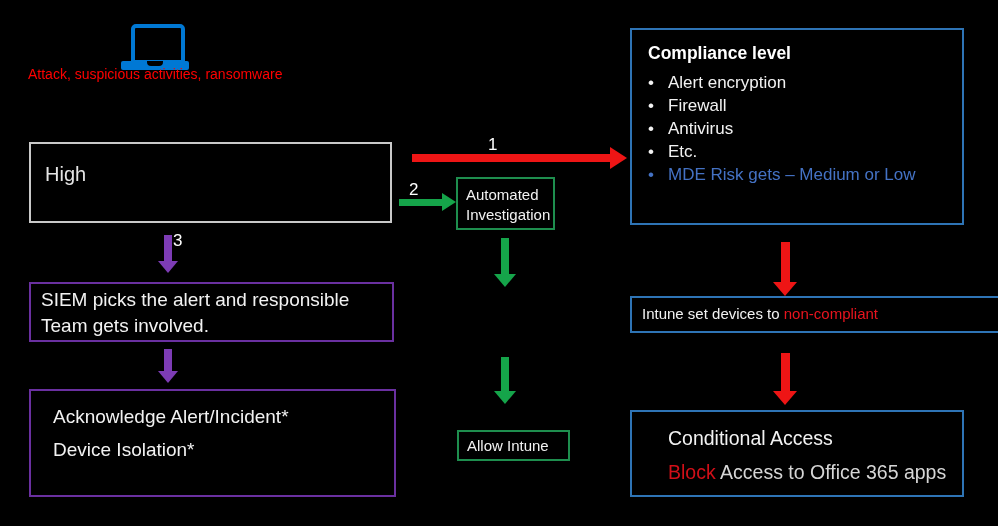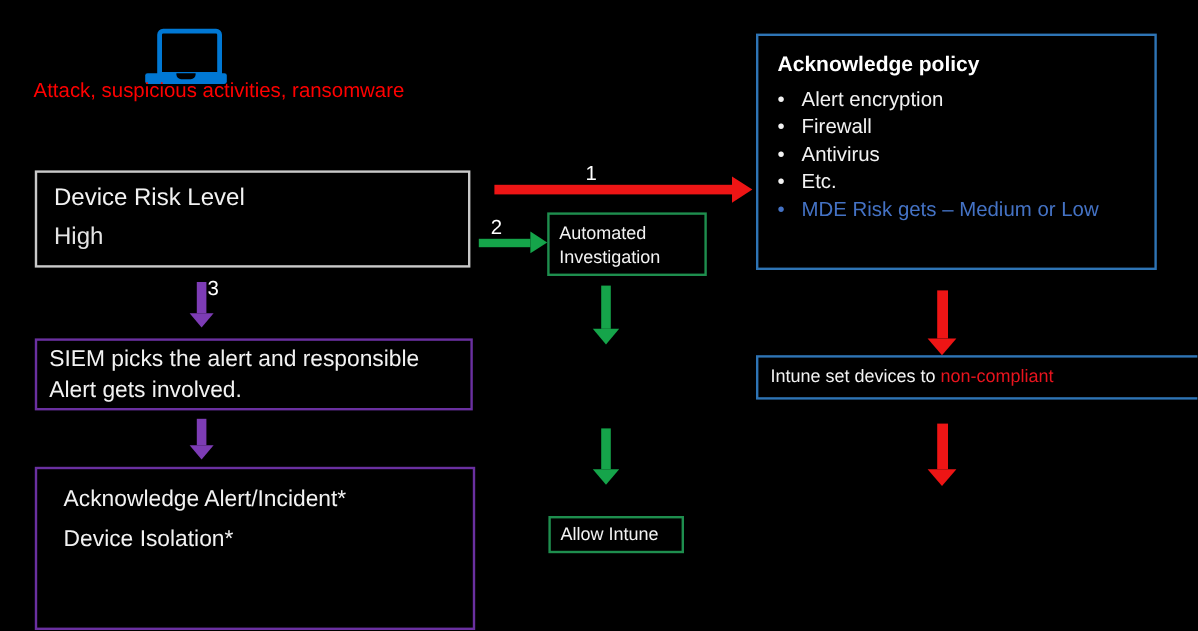--- a/index.html
+++ b/index.html
@@ -21,44 +21,44 @@
   .laptop-base{
     left:121px;top:61px;width:68px;height:9px;
     background:#0078d4;border-radius:2px;
   }
   .laptop-notch{
     position:absolute;left:26px;top:0;width:16px;height:5px;
     background:#000;border-radius:0 0 4px 4px;
   }
 
   
-  .caption-red{left:28px;top:66px;font-size:17px;color:#ff0000;}
+  .caption-red{left:28px;top:66px;font-size:14px;color:#ff0000;}
   .step-num{font-size:17px;color:#ffffff;}
 
   
   .box{box-sizing:border-box;color:#f2f2f2;background:#000;}
   .box-gray{border:2px solid #c9c9c9;}
   .box-green{border:2px solid #1e8e4e;}
   .box-purple{border:2px solid #6a30a0;}
   .box-blue{border:2px solid #2e74b5;}
 
   .device-box{left:29px;top:142px;width:363px;height:81px;padding:10px 14px;}
   .device-title{font-size:20px;color:#f2f2f2;}
   .device-value{font-size:20px;color:#e5e5e5;margin-top:9px;}
 
-  .ai-box{left:456px;top:177px;width:133px;height:53px;
+  .ai-box{left:456px;top:177px;width:99px;height:53px;
           font-size:15px;line-height:20px;padding:6px 0 0 8px;}
   .compliant-box{left:457px;top:297px;width:113px;height:30px;
           font-size:15px;line-height:26px;padding-left:8px;}
   .allow-box{left:457px;top:430px;width:113px;height:31px;
           font-size:15px;line-height:27px;padding-left:8px;}
 
   .siem-box{left:29px;top:282px;width:365px;height:60px;
           font-size:19px;line-height:26px;padding:3px 10px;}
-  .actions-box{left:29px;top:389px;width:367px;height:136px;
+  .actions-box{left:29px;top:389px;width:367px;height:108px;
           font-size:19px;padding:9px 0 0 22px;}
   .actions-box .line{line-height:33px;}
 
   .policy-box{left:630px;top:28px;width:334px;height:197px;padding:13px 6px 0 16px;}
   .policy-title{font-size:17.5px;font-weight:bold;color:#ffffff;}
   .policy-list{margin:7px 0 0 0;padding:0;list-style:none;}
   .policy-list li{display:flex;font-size:17px;line-height:23px;color:#f2f2f2;}
   .policy-list .b{width:20px;flex:0 0 20px;}
   .policy-list li.risk, .policy-list li.risk .b{color:#4472c4;}
 
@@ -115,21 +115,20 @@
 
 <div id="canvas">
 
   <div class="abs laptop-screen"></div>
   <div class="abs laptop-base">
     <div class="laptop-notch"></div>
   </div>
   <div class="abs caption-red">Attack, suspicious activities, ransomware</div>
 
   <div class="abs box box-gray device-box">
-    <div class="device-title">Device Risk Level</div>
     <div class="device-value">High</div>
   </div>
 
   <div class="abs step-num lbl1">1</div>
   <div class="abs step-num lbl2">2</div>
   <div class="abs step-num lbl3">3</div>
 
   <div class="abs harrow harrow-red">
     <div class="shaft"></div>
     <div class="head"></div>
@@ -147,32 +146,32 @@
   <div class="abs varrow varrow-green vgreen1">
     <div class="shaft"></div>
     <div class="head"></div>
   </div>
   <div class="abs varrow varrow-green vgreen2">
     <div class="shaft"></div>
     <div class="head"></div>
   </div>
   <div class="abs box box-green allow-box">Allow Intune</div>
 
-  <div class="abs box box-purple siem-box">SIEM picks the alert and responsible Alert gets involved.</div>
+  <div class="abs box box-purple siem-box">SIEM picks the alert and responsible Team gets involved.</div>
   <div class="abs varrow varrow-purple vpurple2">
     <div class="shaft"></div>
     <div class="head"></div>
   </div>
   <div class="abs box box-purple actions-box">
     <div class="line">Acknowledge Alert/Incident*</div>
     <div class="line">Device Isolation*</div>
   </div>
 
   <div class="abs box box-blue policy-box">
-    <div class="policy-title">Acknowledge policy</div>
+    <div class="policy-title">Compliance level</div>
     <ul class="policy-list">
       <li>
           <span class="b">•</span>
           <span>Alert encryption</span>
         </li>
       <li>
           <span class="b">•</span>
           <span>Firewall</span>
         </li>
       <li>
@@ -197,14 +196,20 @@
 
   <div class="abs box box-blue intune-box">
     <span>Intune set devices to </span><span class="intune-red">non-compliant</span>
   </div>
 
   <div class="abs varrow varrow-red vred2">
     <div class="shaft"></div>
     <div class="head"></div>
   </div>
 
+  <div class="abs box box-blue ca-box">
+    <div class="line ca-title">Conditional Access</div>
+    <div class="line">
+      <span class="ca-red">Block</span><span class="ca-rest"> Access to Office 365 apps</span>
+    </div>
+  </div>
 
 </div>
 
 </body></html>

